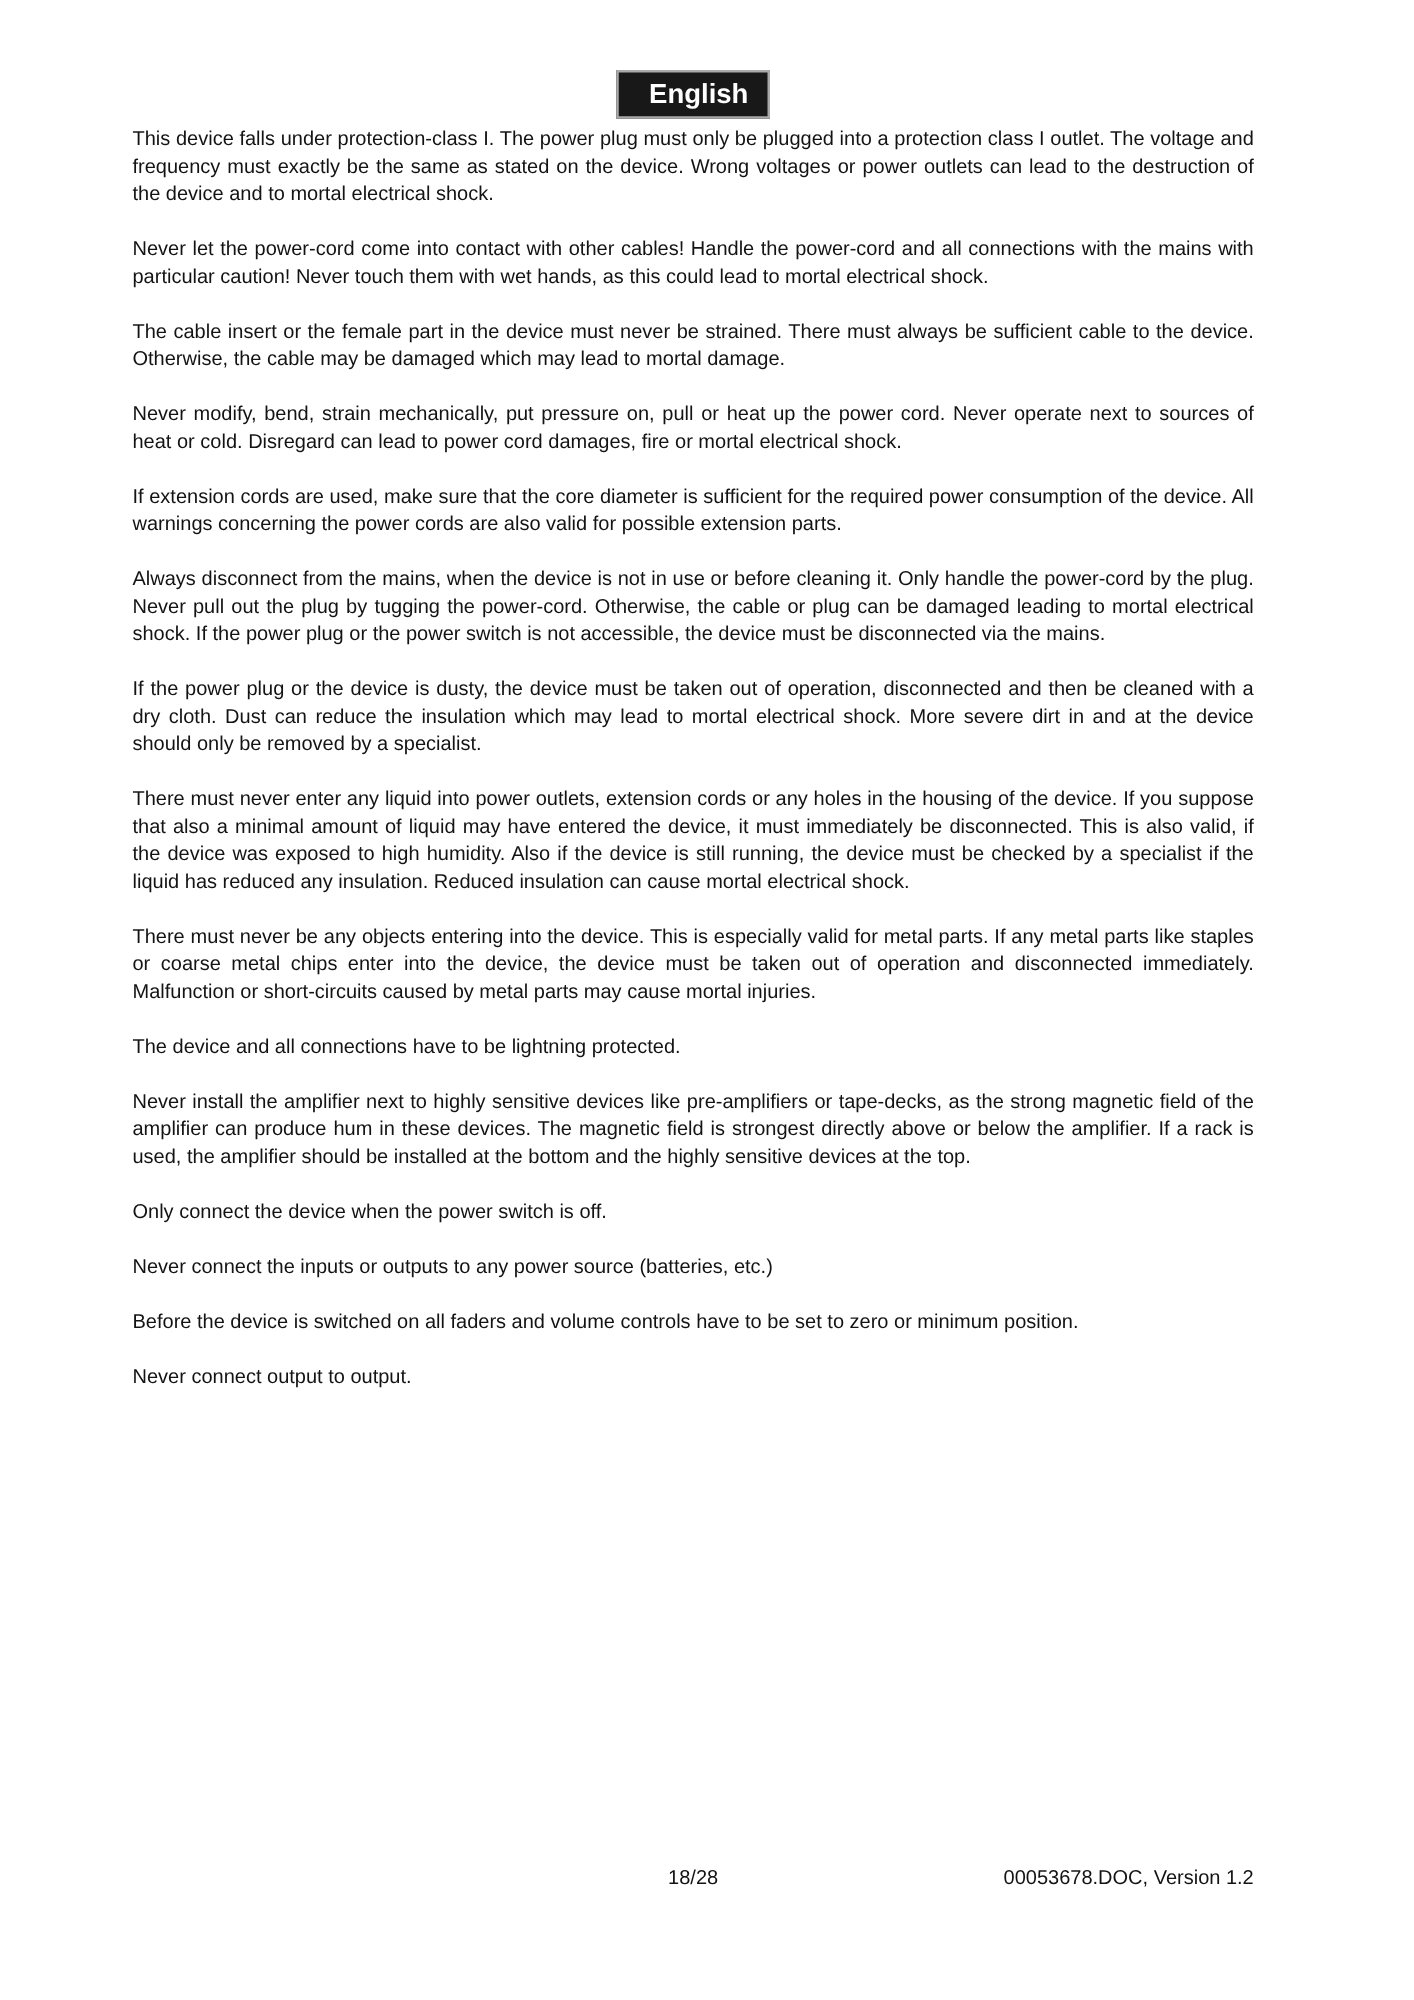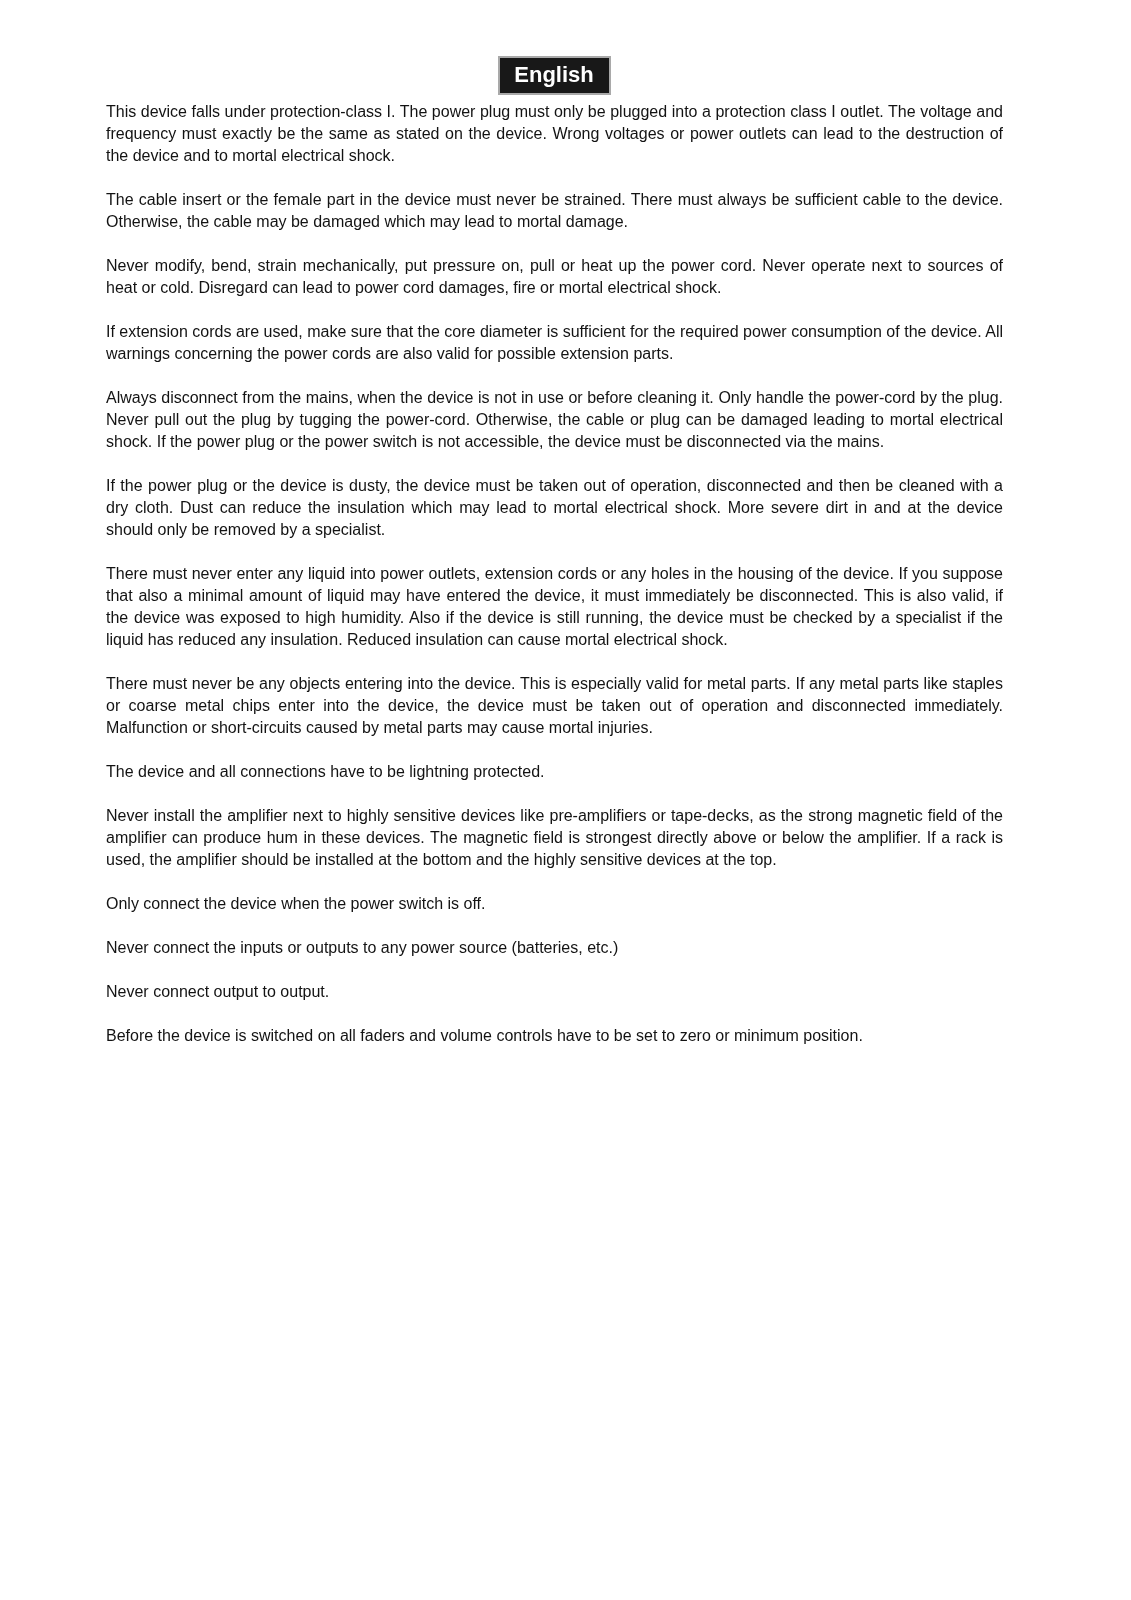--- a/index.html
+++ b/index.html
@@ -23,21 +23,21 @@
     width: 897px;
     text-align: center;
   }
   .badge {
     display: inline-block;
     background: #181818;
     color: #ffffff;
     font-weight: bold;
     font-size: 22px;
     line-height: 27px;
-    padding: 3px 15px 5px 14px;
+    padding: 3px 15px 5px 24px;
     border: 2px solid #a9a9a9;
   }
   .content {
     position: absolute;
     top: 101px;
     left: 106px;
     width: 897px;
   }
   .content p {
     margin: 0 0 22px 0;
@@ -70,29 +70,34 @@
 <body>
 
 <div class="page">
 
   <div class="badge-row">
     <span class="badge">English</span>
   </div>
 
   <div class="content">
     <p>This device falls under protection-class I. The power plug must only be plugged into a protection class I outlet. The voltage and frequency must exactly be the same as stated on the device. Wrong voltages or power outlets can lead to the destruction of the device and to mortal electrical shock.</p>
+    <p>Never let the power-cord come into contact with other cables! Handle the power-cord and all connections with the mains with particular caution! Never touch them with wet hands, as this could lead to mortal electrical shock.</p>
     <p>The cable insert or the female part in the device must never be strained. There must always be sufficient cable to the device. Otherwise, the cable may be damaged which may lead to mortal damage.</p>
     <p>Never modify, bend, strain mechanically, put pressure on, pull or heat up the power cord. Never operate next to sources of heat or cold. Disregard can lead to power cord damages, fire or mortal electrical shock.</p>
     <p>If extension cords are used, make sure that the core diameter is sufficient for the required power consumption of the device. All warnings concerning the power cords are also valid for possible extension parts.</p>
     <p>Always disconnect from the mains, when the device is not in use or before cleaning it. Only handle the power-cord by the plug. Never pull out the plug by tugging the power-cord. Otherwise, the cable or plug can be damaged leading to mortal electrical shock. If the power plug or the power switch is not accessible, the device must be disconnected via the mains.</p>
     <p>If the power plug or the device is dusty, the device must be taken out of operation, disconnected and then be cleaned with a dry cloth. Dust can reduce the insulation which may lead to mortal electrical shock. More severe dirt in and at the device should only be removed by a specialist.</p>
     <p>There must never enter any liquid into power outlets, extension cords or any holes in the housing of the device. If you suppose that also a minimal amount of liquid may have entered the device, it must immediately be disconnected. This is also valid, if the device was exposed to high humidity. Also if the device is still running, the device must be checked by a specialist if the liquid has reduced any insulation. Reduced insulation can cause mortal electrical shock.</p>
     <p>There must never be any objects entering into the device. This is especially valid for metal parts. If any metal parts like staples or coarse metal chips enter into the device, the device must be taken out of operation and disconnected immediately. Malfunction or short-circuits caused by metal parts may cause mortal injuries.</p>
     <p>The device and all connections have to be lightning protected.</p>
     <p>Never install the amplifier next to highly sensitive devices like pre-amplifiers or tape-decks, as the strong magnetic field of the amplifier can produce hum in these devices. The magnetic field is strongest directly above or below the amplifier. If a rack is used, the amplifier should be installed at the bottom and the highly sensitive devices at the top.</p>
     <p>Only connect the device when the power switch is off.</p>
     <p>Never connect the inputs or outputs to any power source (batteries, etc.)</p>
+    <p>Before the device is switched on all faders and volume controls have to be set to zero or minimum position.</p>
     <p>Never connect output to output.</p>
-    <p>Before the device is switched on all faders and volume controls have to be set to zero or minimum position.</p>
   </div>
 
+  <div class="footer">
+    <span class="footer-center">18/28</span>
+    <span class="footer-right">00053678.DOC, Version 1.2</span>
+  </div>
 
 </div>
 
 </body></html>

